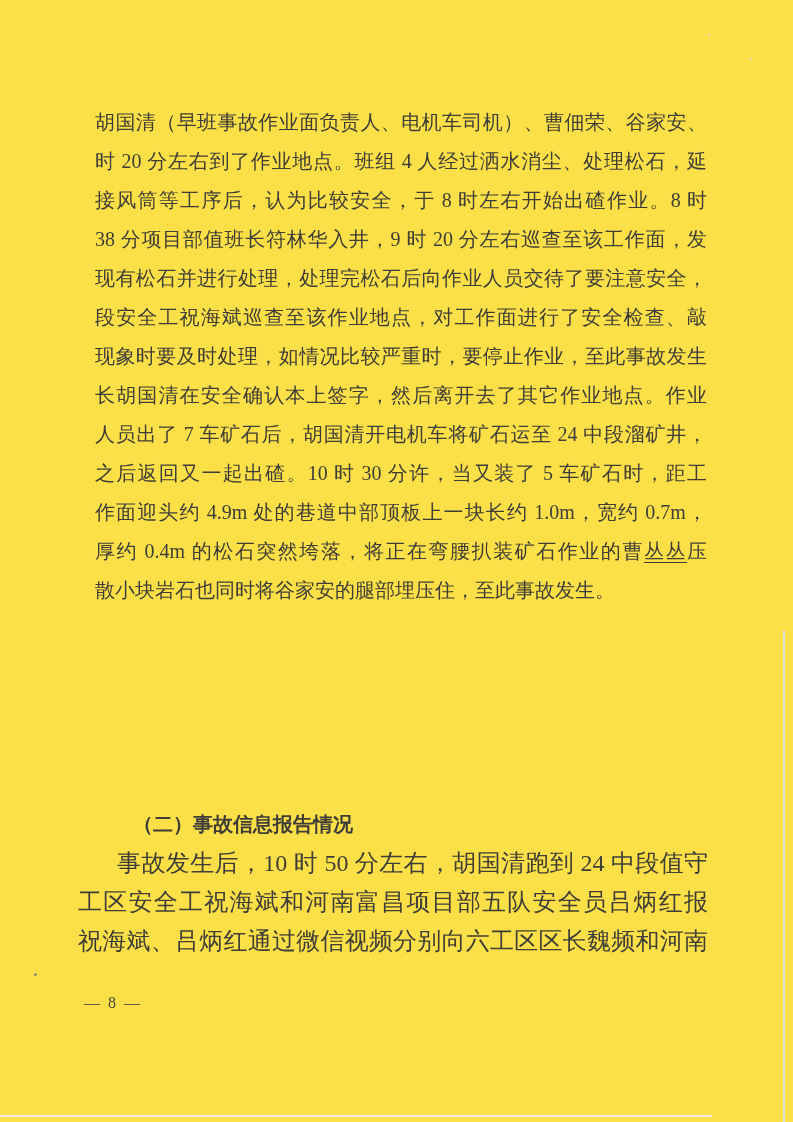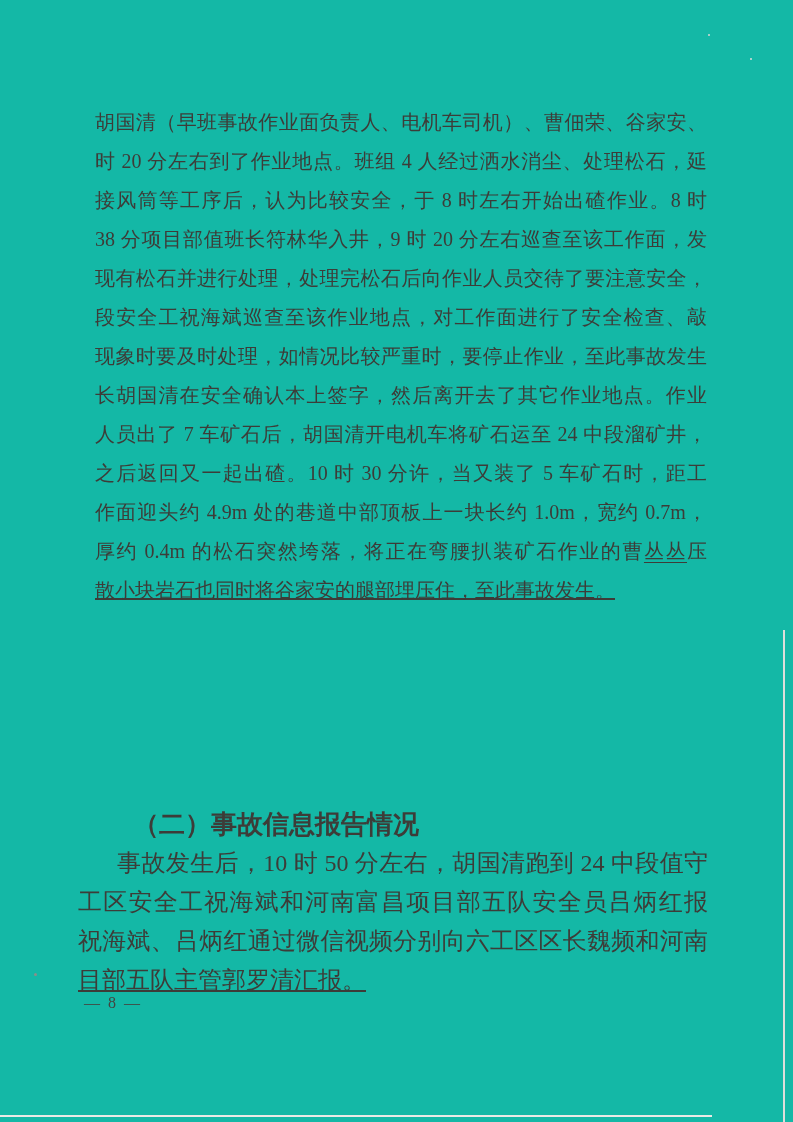--- a/index.html
+++ b/index.html
@@ -11,21 +11,21 @@
     height: 1122px;
     position: relative;
     overflow: hidden;
     background: #fbfbf9;
     font-family: "Liberation Serif", "DejaVu Serif", serif;
     color: #3d3c38;
   }
   .page {
     position: absolute;
     inset: 0;
-    background: #14b8a6;
+    background: #fde047;
   }
   .block {
     position: absolute;
   }
   .para1 {
     top: 103px;
     left: 95px;
     width: 612px;
     font-size: 20px;
   }
@@ -38,40 +38,39 @@
   .line {
     height: 39px;
     line-height: 39px;
     text-align: justify;
     text-align-last: justify;
     text-justify: inter-character;
     overflow: hidden;
   }
   .line.para-end {
     text-align-last: left;
-    text-decoration: underline;
   }
   .line.first-indent {
     text-indent: 39px;
   }
   .line u {
     text-decoration: underline;
     text-underline-offset: 4px;
     text-decoration-thickness: 1px;
   }
   .heading {
     position: absolute;
     top: 805px;
     left: 95px;
     width: 612px;
     height: 39px;
     line-height: 39px;
     padding-left: 38px;
     box-sizing: border-box;
-    font-size: 26px;
+    font-size: 20px;
     font-weight: bold;
   }
   .pagenum {
     position: absolute;
     top: 990px;
     left: 84px;
     height: 26px;
     line-height: 26px;
     font-size: 16px;
     letter-spacing: 2px;
@@ -142,21 +141,20 @@
       <div class="line para-end">散小块岩石也同时将谷家安的腿部埋压住，至此事故发生。</div>
     </div>
 
   <div class="heading">（二）事故信息报告情况</div>
 
   <div class="block para2">
 
   <div class="line first-indent">事故发生后，10 时 50 分左右，胡国清跑到 24 中段值守点向六</div>
       <div class="line">工区安全工祝海斌和河南富昌项目部五队安全员吕炳红报告，然后</div>
       <div class="line">祝海斌、吕炳红通过微信视频分别向六工区区长魏频和河南富昌项</div>
-      <div class="line para-end">目部五队主管郭罗清汇报。</div>
     </div>
 
   <div class="pagenum">— 8 —</div>
 
   <div class="artifact vline"></div>
   <div class="artifact hline"></div>
   <div class="artifact dot1"></div>
   <div class="artifact dot2"></div>
   <div class="artifact dot3"></div>
 

